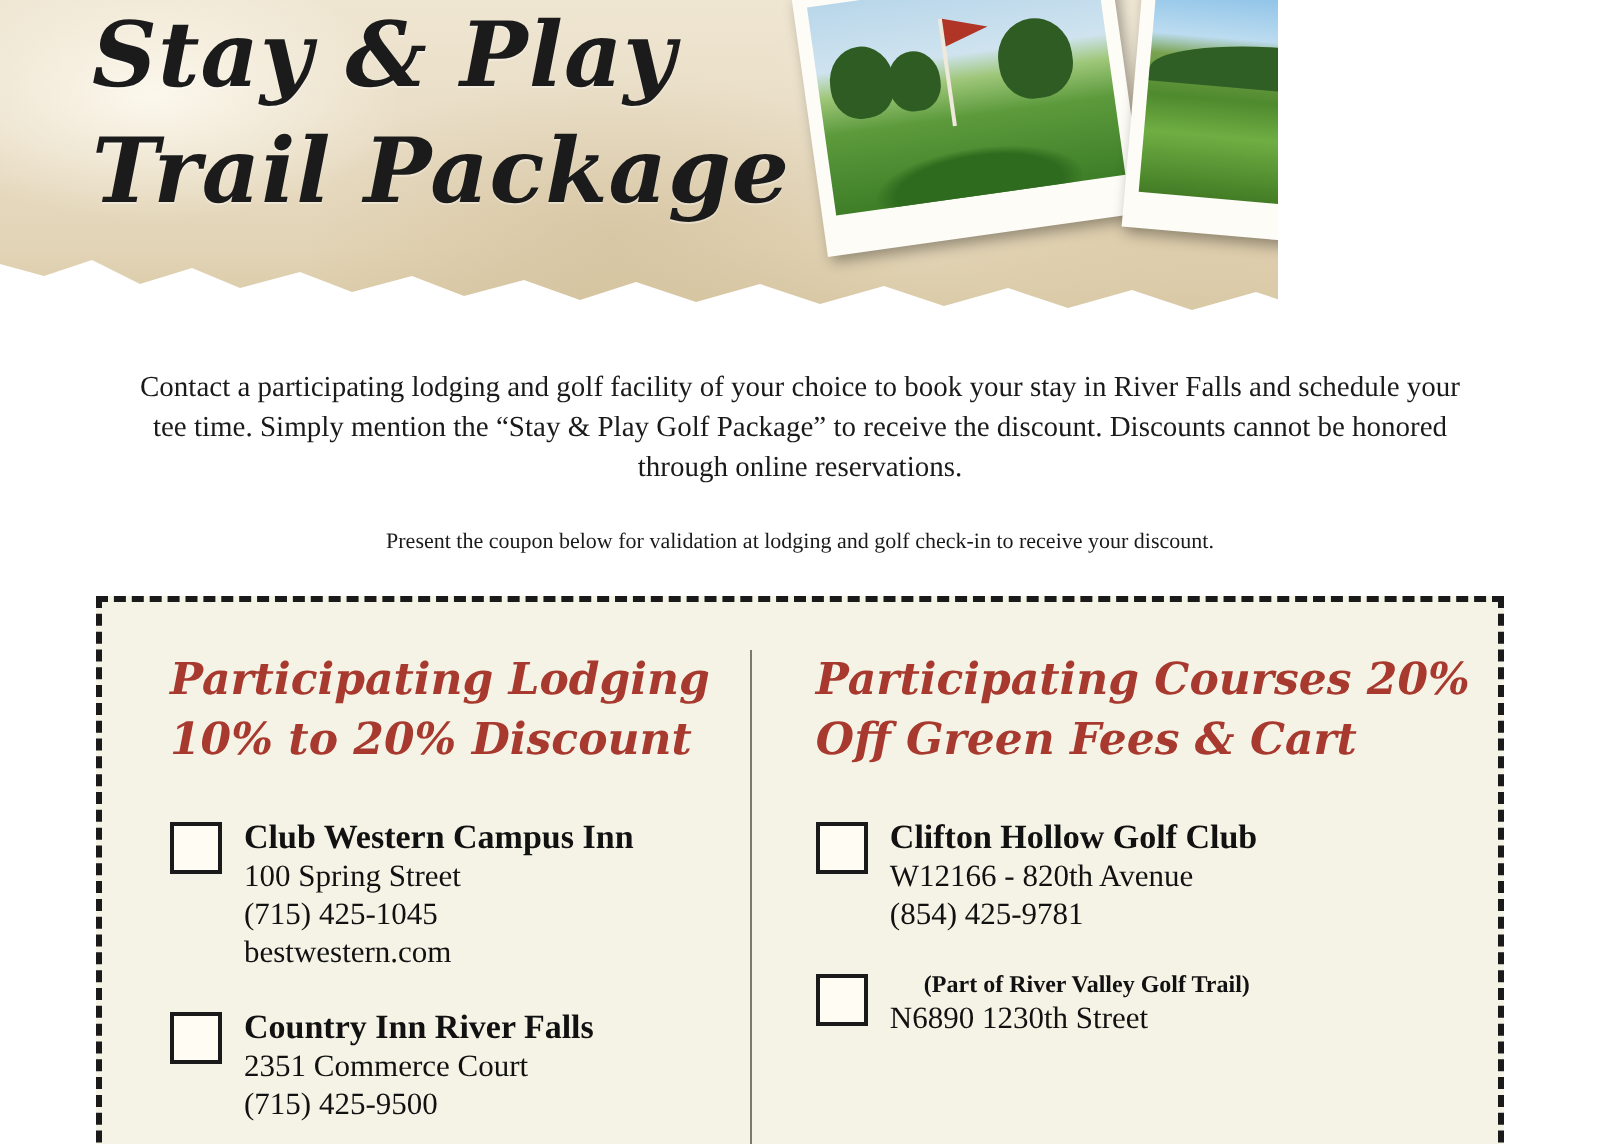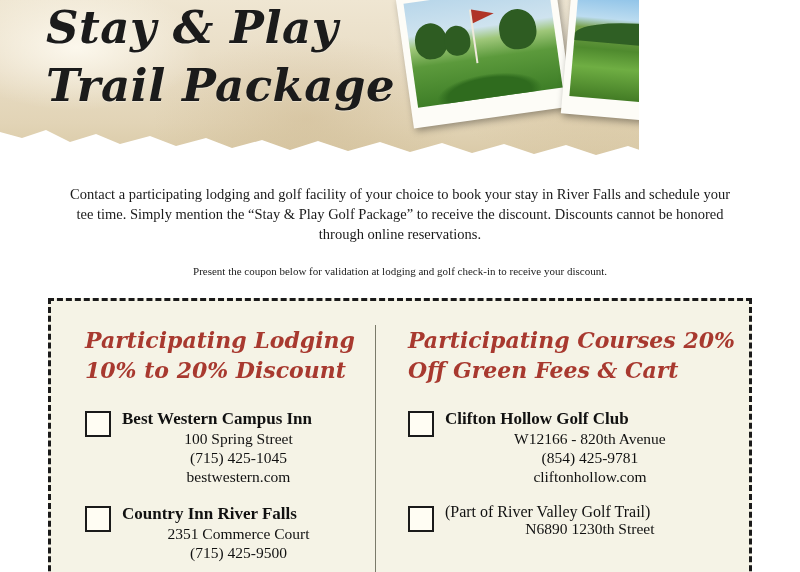--- a/index.html
+++ b/index.html
@@ -214,31 +214,31 @@
   .entry-body { flex: 1 1 auto; }
   .entry-name {
     font-family: "Liberation Serif", serif;
     font-weight: bold;
     font-size: 17px;
     line-height: 20px;
     color: #111;
   }
   .entry-sub {
     font-family: "Liberation Serif", serif;
-    font-weight: normal;
-    font-size: 16px;
+    font-weight: bold;
+    font-size: 12px;
     line-height: 15px;
     color: #111;
+    margin-left: 17px;
   }
   .entry-line {
     font-family: "Liberation Serif", serif;
     font-size: 15.5px;
     line-height: 19px;
     color: #111;
-    text-align: center;
   }
 </style>
 </head>
 <body>
 
 <div class="header">
 
   <div class="header-title">
     <div class="title-line l1">Stay &amp; Play</div>
     <div class="title-line l2">Trail Package</div>
@@ -276,21 +276,21 @@
 
     <div class="coupon-col left">
       <div class="col-heading">
         <span class="hl">Participating Lodging</span>
         <span class="hl">10% to 20% Discount</span>
       </div>
 
       <div class="entry">
         <div class="checkbox"></div>
         <div class="entry-body">
-          <div class="entry-name">Best Western Campus Inn</div>
+          <div class="entry-name">Club Western Campus Inn</div>
           <div class="entry-line">100 Spring Street</div>
           <div class="entry-line">(715) 425-1045</div>
           <div class="entry-line">bestwestern.com</div>
         </div>
       </div>
 
       <div class="entry">
         <div class="checkbox"></div>
         <div class="entry-body">
           <div class="entry-name">Country Inn River Falls</div>
@@ -305,21 +305,20 @@
         <span class="hl">Participating Courses 20%</span>
         <span class="hl">Off Green Fees &amp; Cart</span>
       </div>
 
       <div class="entry">
         <div class="checkbox"></div>
         <div class="entry-body">
           <div class="entry-name">Clifton Hollow Golf Club</div>
           <div class="entry-line">W12166 - 820th Avenue</div>
           <div class="entry-line">(854) 425-9781</div>
-          <div class="entry-line">cliftonhollow.com</div>
         </div>
       </div>
 
       <div class="entry">
         <div class="checkbox"></div>
         <div class="entry-body">
           <div class="entry-sub">(Part of River Valley Golf Trail)</div>
           <div class="entry-line">N6890 1230th Street</div>
         </div>
       </div>

